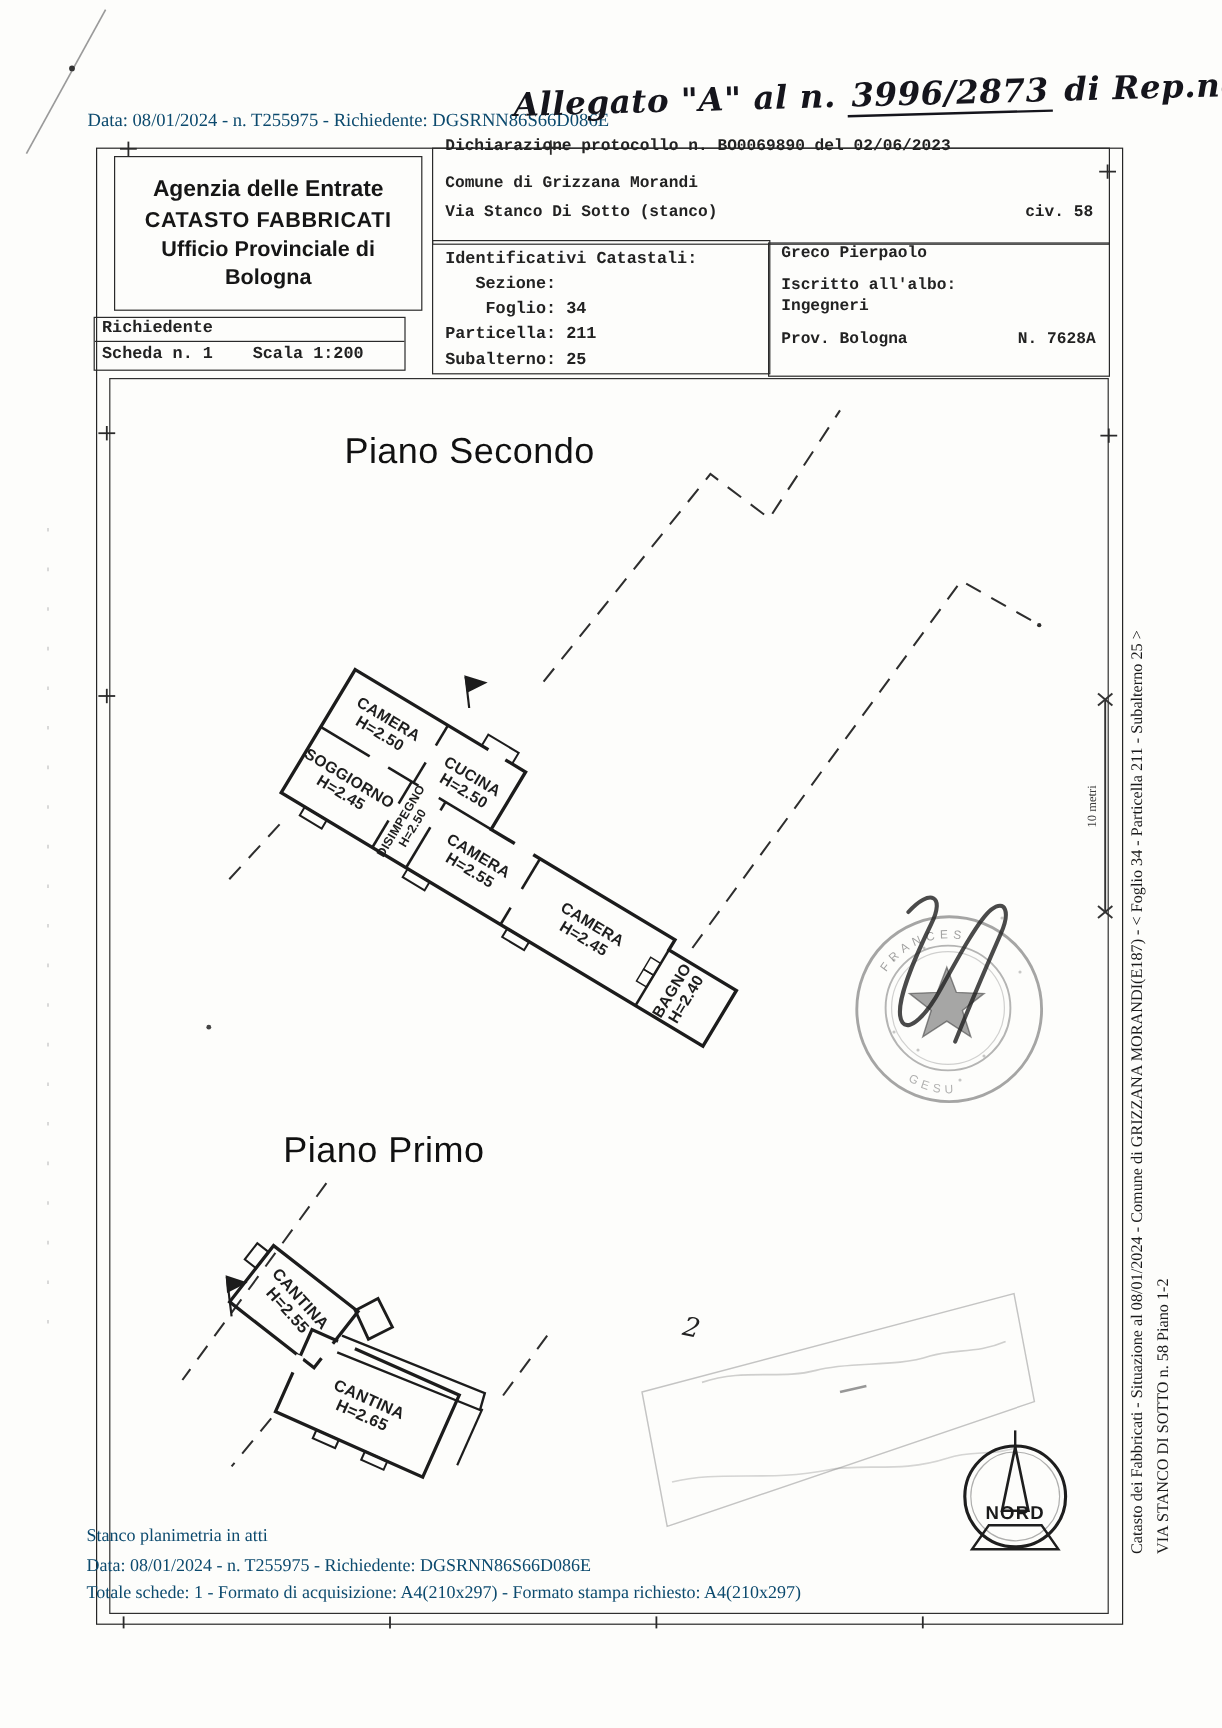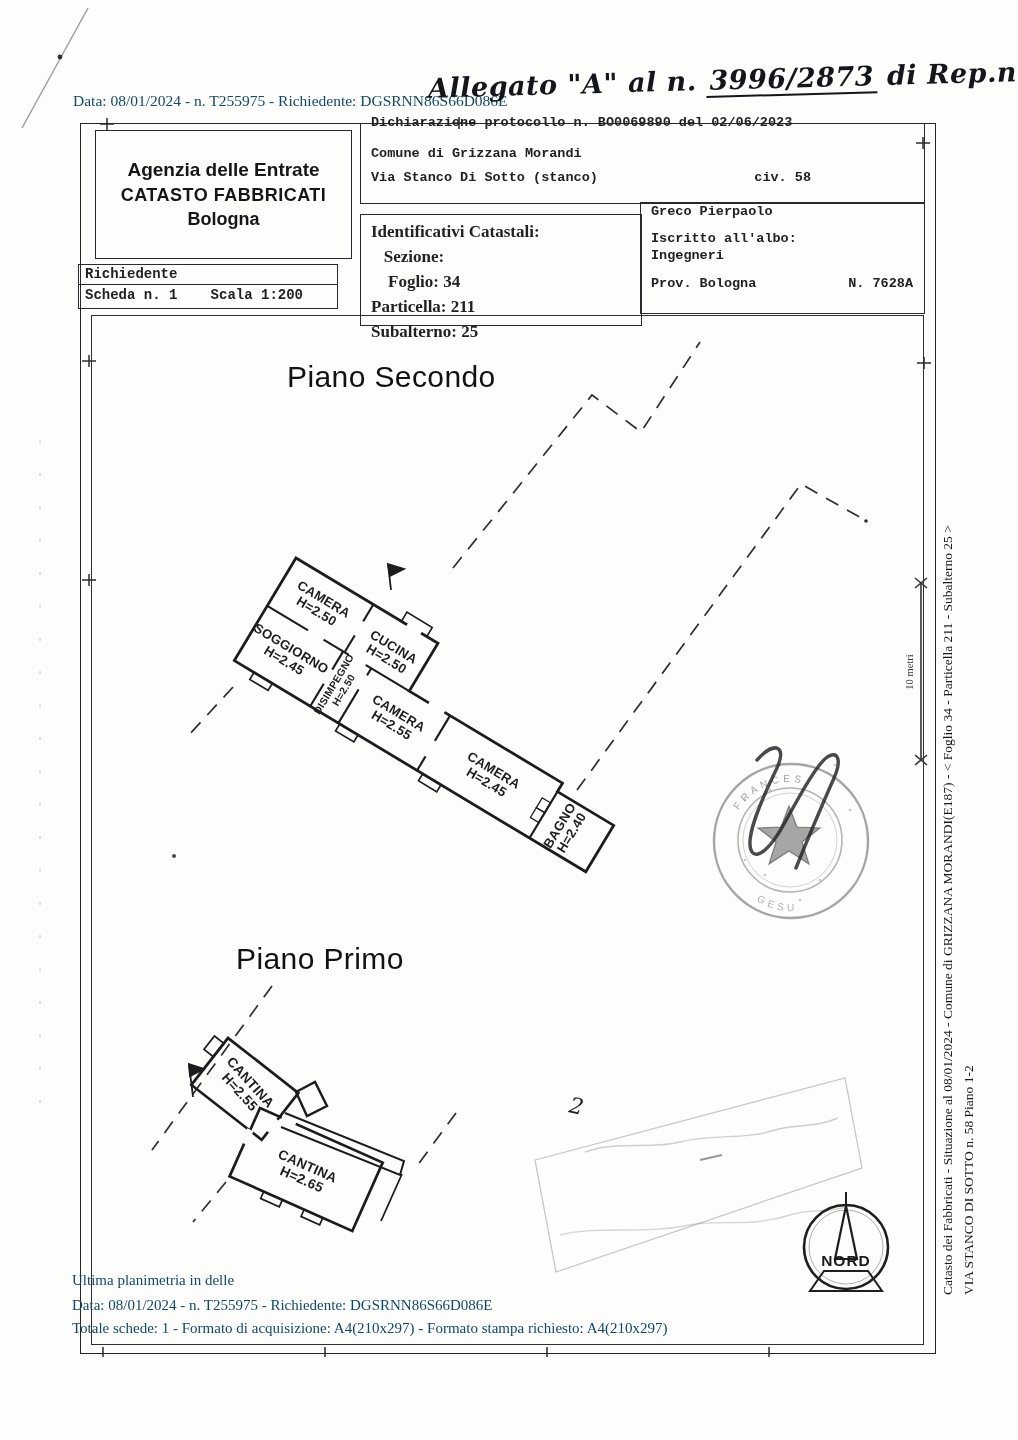--- a/index.html
+++ b/index.html
@@ -16,22 +16,22 @@
   #agency-box .l2{font-size:18px;font-weight:700;letter-spacing:.5px;}
   #agency-box .l3,#agency-box .l4{font-size:18px;font-weight:700;}
   #planimetria-box{left:78px;top:264px;width:258px;height:43px;font-size:14px;}
   #planimetria-box .row1{border-bottom:1.4px solid #2a2a2a;padding:1px 6px 2px;}
   #planimetria-box .row2{display:flex;justify-content:space-between;padding:2px 6px 0;}
   #planimetria-box .row2 .scala{margin-right:28px;}
   #dichiarazione-box{left:360px;top:123px;width:563px;height:79px;font-size:13.5px;}
   #dichiarazione-box .prot{position:absolute;left:10px;top:-9px;background:transparent;}
   #dichiarazione-box .comune{position:absolute;left:10px;top:22px;}
   #dichiarazione-box .via-row{position:absolute;left:10px;top:46px;width:540px;display:flex;}
-  #dichiarazione-box .civ{margin-left:auto;margin-right:100px;}
-  #identificativi-box{left:360px;top:214px;width:280px;height:110px;font-size:17px;line-height:1.35;font-family:Liberation Serif, serif;}
+  #dichiarazione-box .civ{margin-left:auto;}
+  #identificativi-box{left:360px;top:200px;width:280px;height:110px;font-size:14px;line-height:1.35;}
   #identificativi-box div{white-space:pre;}
   #compilata-box{left:640px;top:202px;width:283px;height:110px;font-size:13.5px;line-height:1.3;}
   .pad{padding:6px 0 0 10px;}
   #compilata-box .prov-row{display:flex;width:262px;margin-top:10px;}
   #compilata-box .num{margin-left:auto;text-align:center;}
   .gapline{height:9px;}
   #top-line{left:73px;top:92px;font-size:15.5px;}
   #handwriting{left:428px;top:66px;width:480px;font-family:"DejaVu Serif",serif;font-style:italic;font-weight:700;font-size:27px;color:#15151c;transform:rotate(-1.6deg);letter-spacing:.5px;white-space:nowrap;}
   #handwriting .frac{border-bottom:2.2px solid #15151c;padding:0 3px;}
   .plan-title{font-family:"Liberation Sans",sans-serif;font-size:30px;color:#111;letter-spacing:.4px;}
@@ -58,20 +58,21 @@
   <span>di Rep.not</span>
   
 </div>
 
 <div class="box" id="outer-frame"></div>
 <div class="box" id="drawing-frame"></div>
 
 <div class="box sans" id="agency-box">
   <div class="l1">Agenzia delle Entrate</div>
   <div class="l2">CATASTO FABBRICATI</div>
+  <div class="l3">Ufficio Provinciale di</div>
   <div class="l4">Bologna</div>
 </div>
 
 <div class="box mono" id="planimetria-box">
   <div class="row1">Richiedente</div>
   <div class="row2">
     <span>Scheda n. 1</span>
     <span class="scala">Scala 1:200</span>
   </div>
 </div>
@@ -100,21 +101,21 @@
   <div class="pad" style="padding-top:0">Ingegneri</div>
   <div class="prov-row pad" style="padding-top:0">
     <span>Prov. Bologna</span>
     <span class="num">N. 7628A</span>
   </div>
 </div>
 
 <div class="abs plan-title" id="title-secondo">Piano Secondo</div>
 <div class="abs plan-title" id="title-primo">Piano Primo</div>
 
-<div class="abs serif footer-line" id="footer-1">Ultima planimetria in delle</div>
+<div class="abs serif footer-line" id="footer-1">Stanco planimetria in atti</div>
 <div class="abs serif footer-line" id="footer-2">Data: 08/01/2024 - n. T255975 - Richiedente: DGSRNN86S66D086E</div>
 <div class="abs serif footer-line" id="footer-3">Totale schede: 1 - Formato di acquisizione: A4(210x297)  - Formato stampa richiesto: A4(210x297)</div>
 
 <div class="vtext serif" id="vtext-1">Catasto dei Fabbricati - Situazione al 08/01/2024 - Comune di GRIZZANA MORANDI(E187) - &lt; Foglio 34 - Particella  211 - Subalterno 25 &gt;</div>
 <div class="vtext serif" id="vtext-2">VIA STANCO DI SOTTO n. 58 Piano 1-2</div>
 
 <svg class="abs" width="1018" height="1440" viewBox="0 0 1018 1440" style="left:0;top:0;pointer-events:none">
   <defs>
     <path id="arcTop" d="M 729,843 A 61,61 0 0 1 851,843"></path>
     <path id="arcBot" d="M 733,854 A 57,57 0 0 0 847,854"></path>

